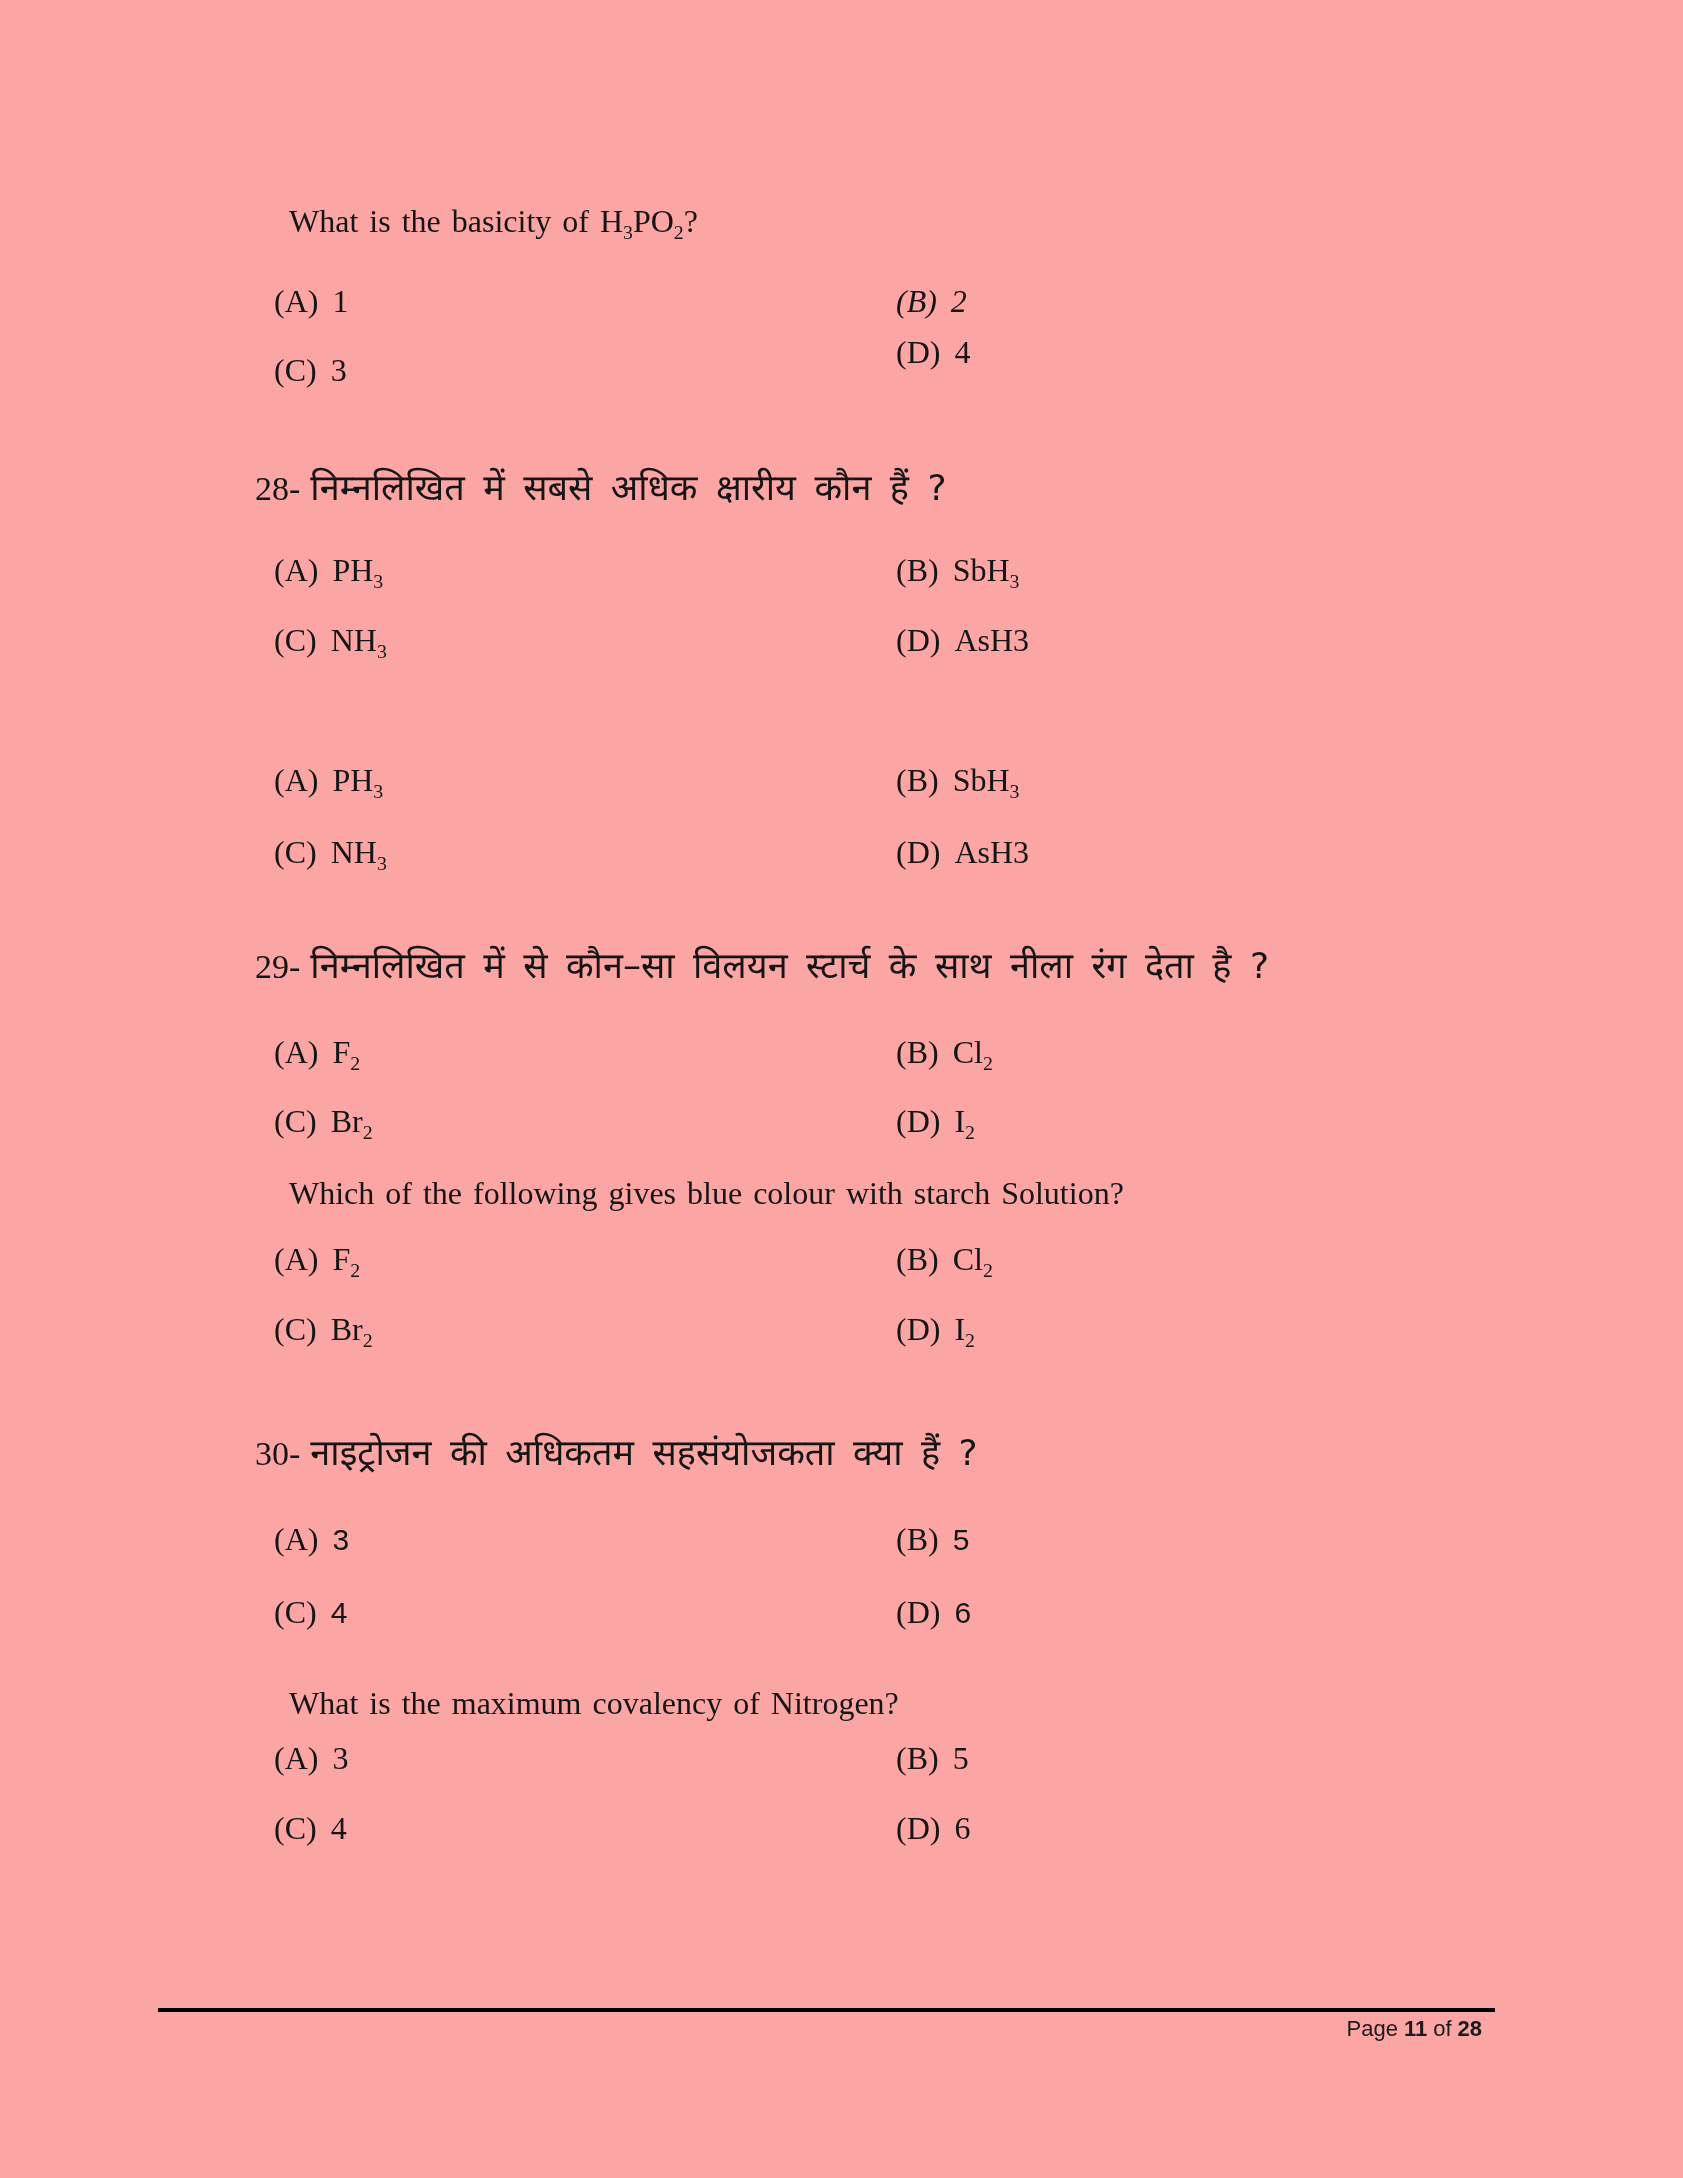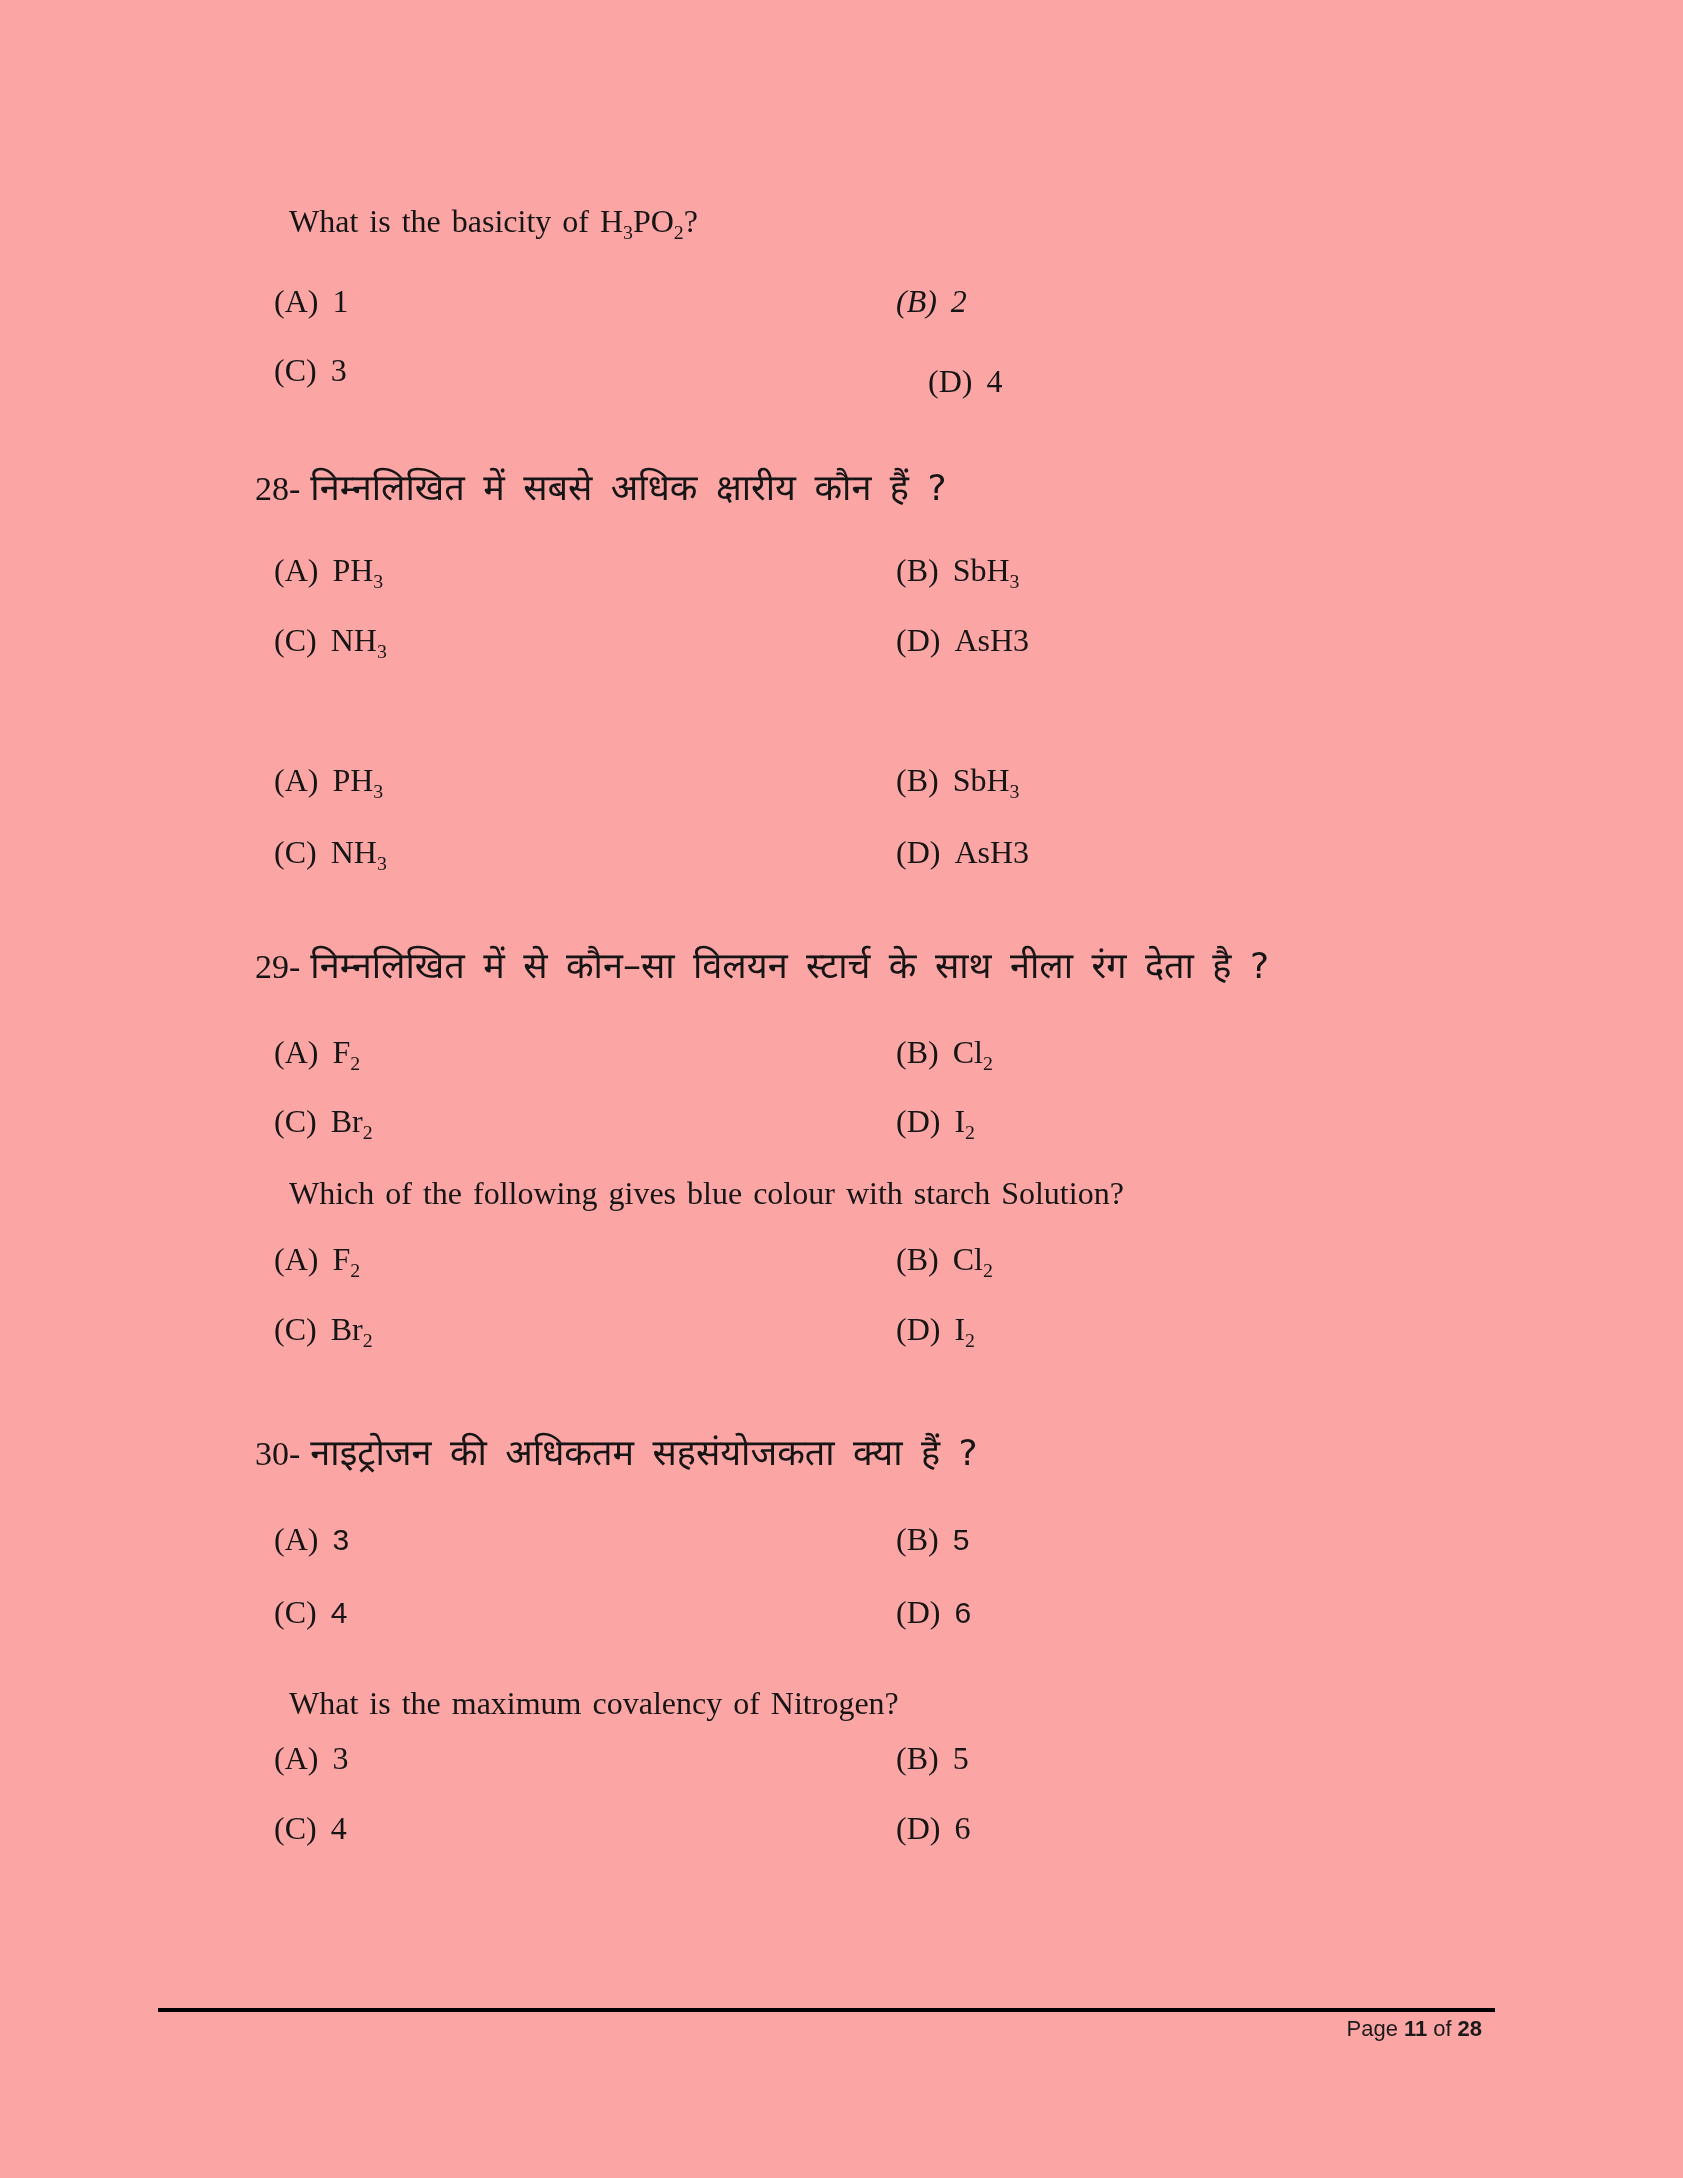--- a/index.html
+++ b/index.html
@@ -61,21 +61,21 @@
 
   <div class="opt colA" style="top:283px;">
     <span class="opt-label">(A)</span><span>1</span><sub class="opt-sub"></sub>
   </div>
   <div class="opt colB" style="top:283px;font-style:italic;">
     <span class="opt-label">(B)</span><span>2</span><sub class="opt-sub"></sub>
   </div>
   <div class="opt colA" style="top:352px;">
     <span class="opt-label">(C)</span><span>3</span><sub class="opt-sub"></sub>
   </div>
-  <div class="opt colB" style="top:363px;margin-left:32px;">
+  <div class="opt colB" style="top:334px;">
     <span class="opt-label">(D)</span><span>4</span><sub class="opt-sub"></sub>
   </div>
 
   <div class="line hindi-line" style="top:465px;">
     <span class="qnum">28-</span><span>निम्नलिखित में सबसे अधिक क्षारीय कौन हैं ?</span>
   </div>
 
   <div class="opt colA" style="top:552px;">
     <span class="opt-label">(A)</span><span>PH</span><sub class="opt-sub">3</sub>
   </div>

